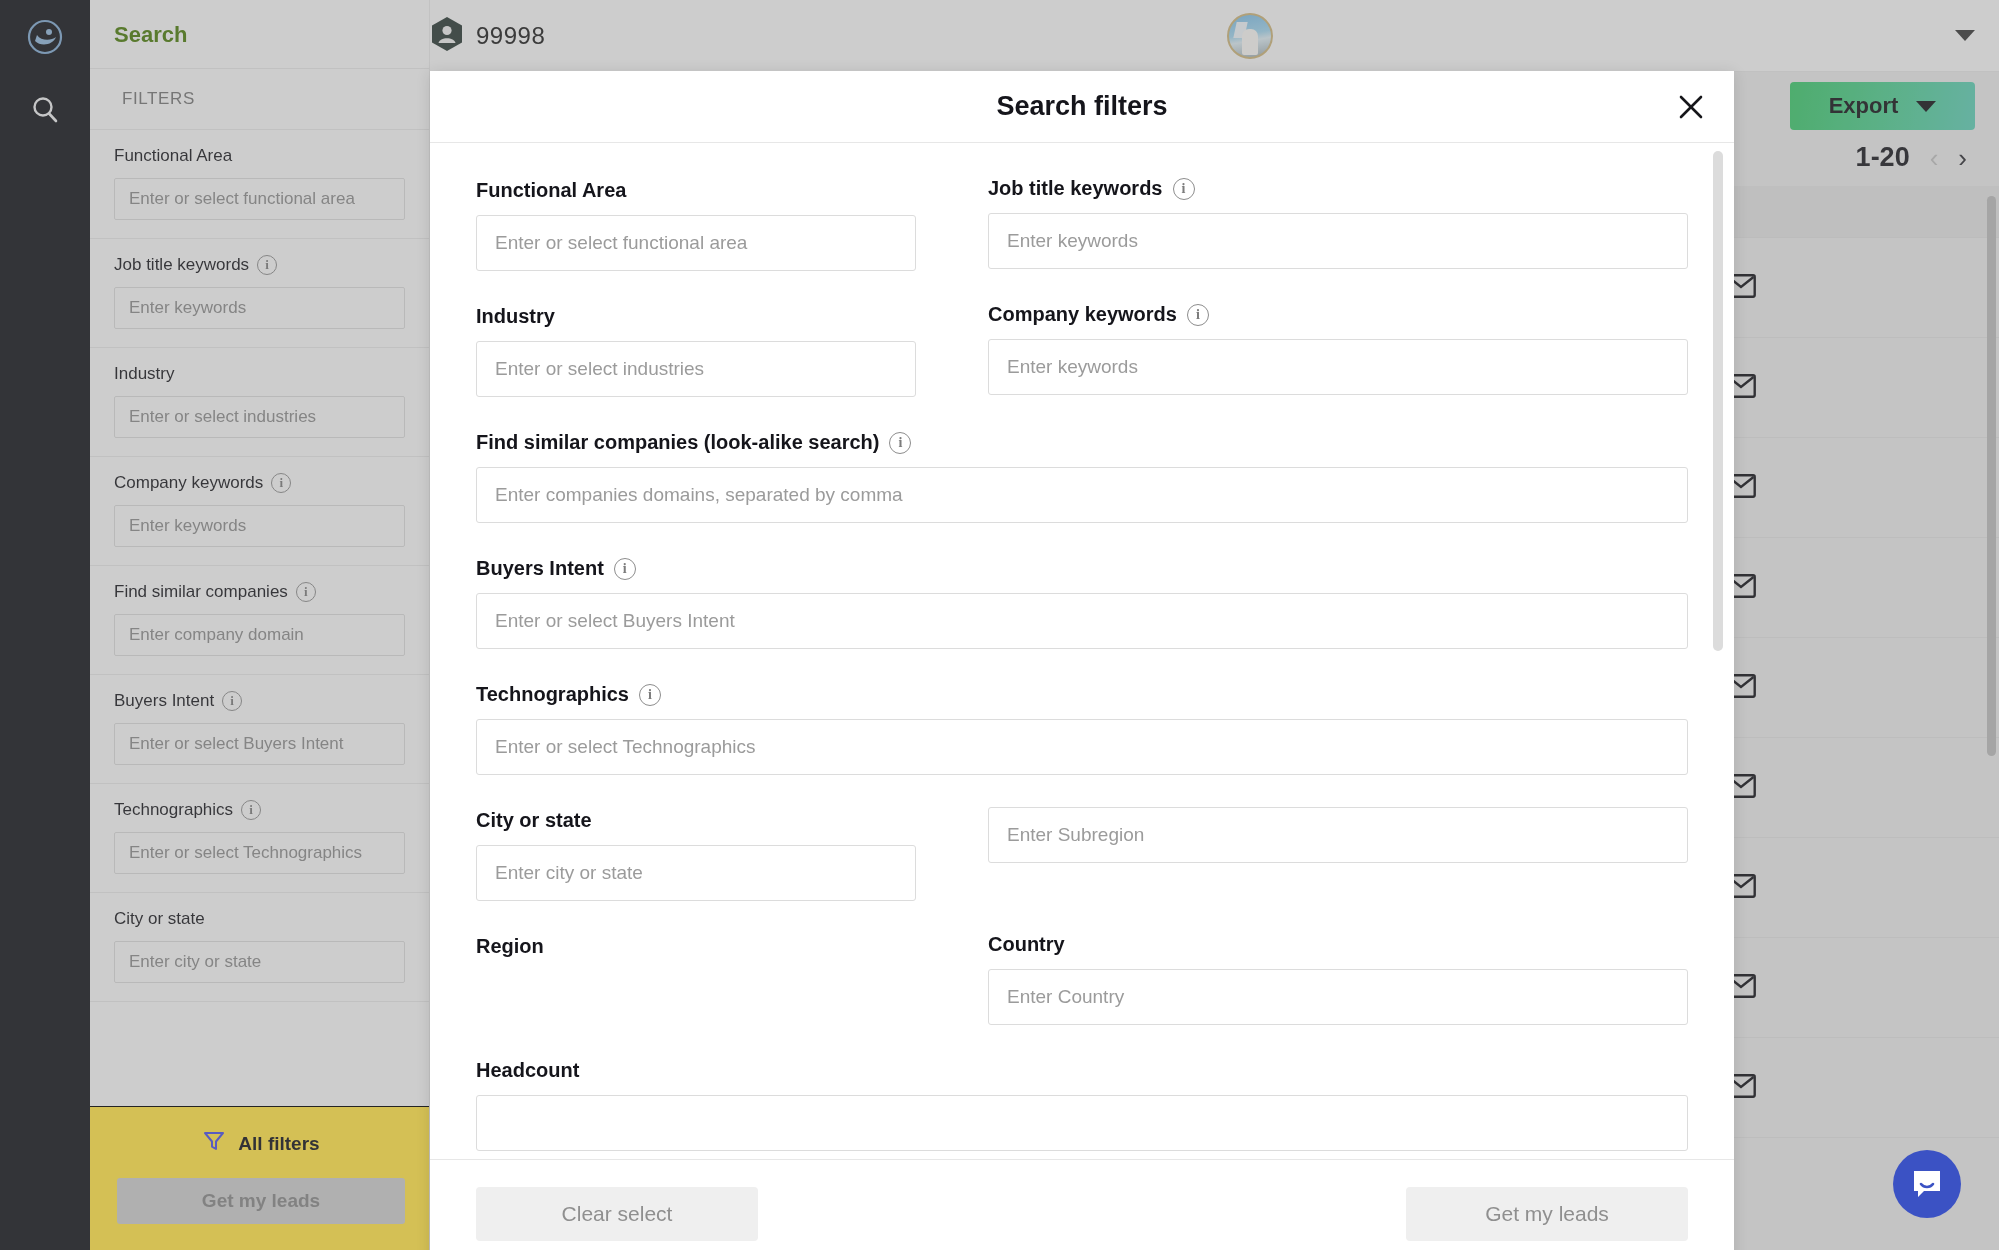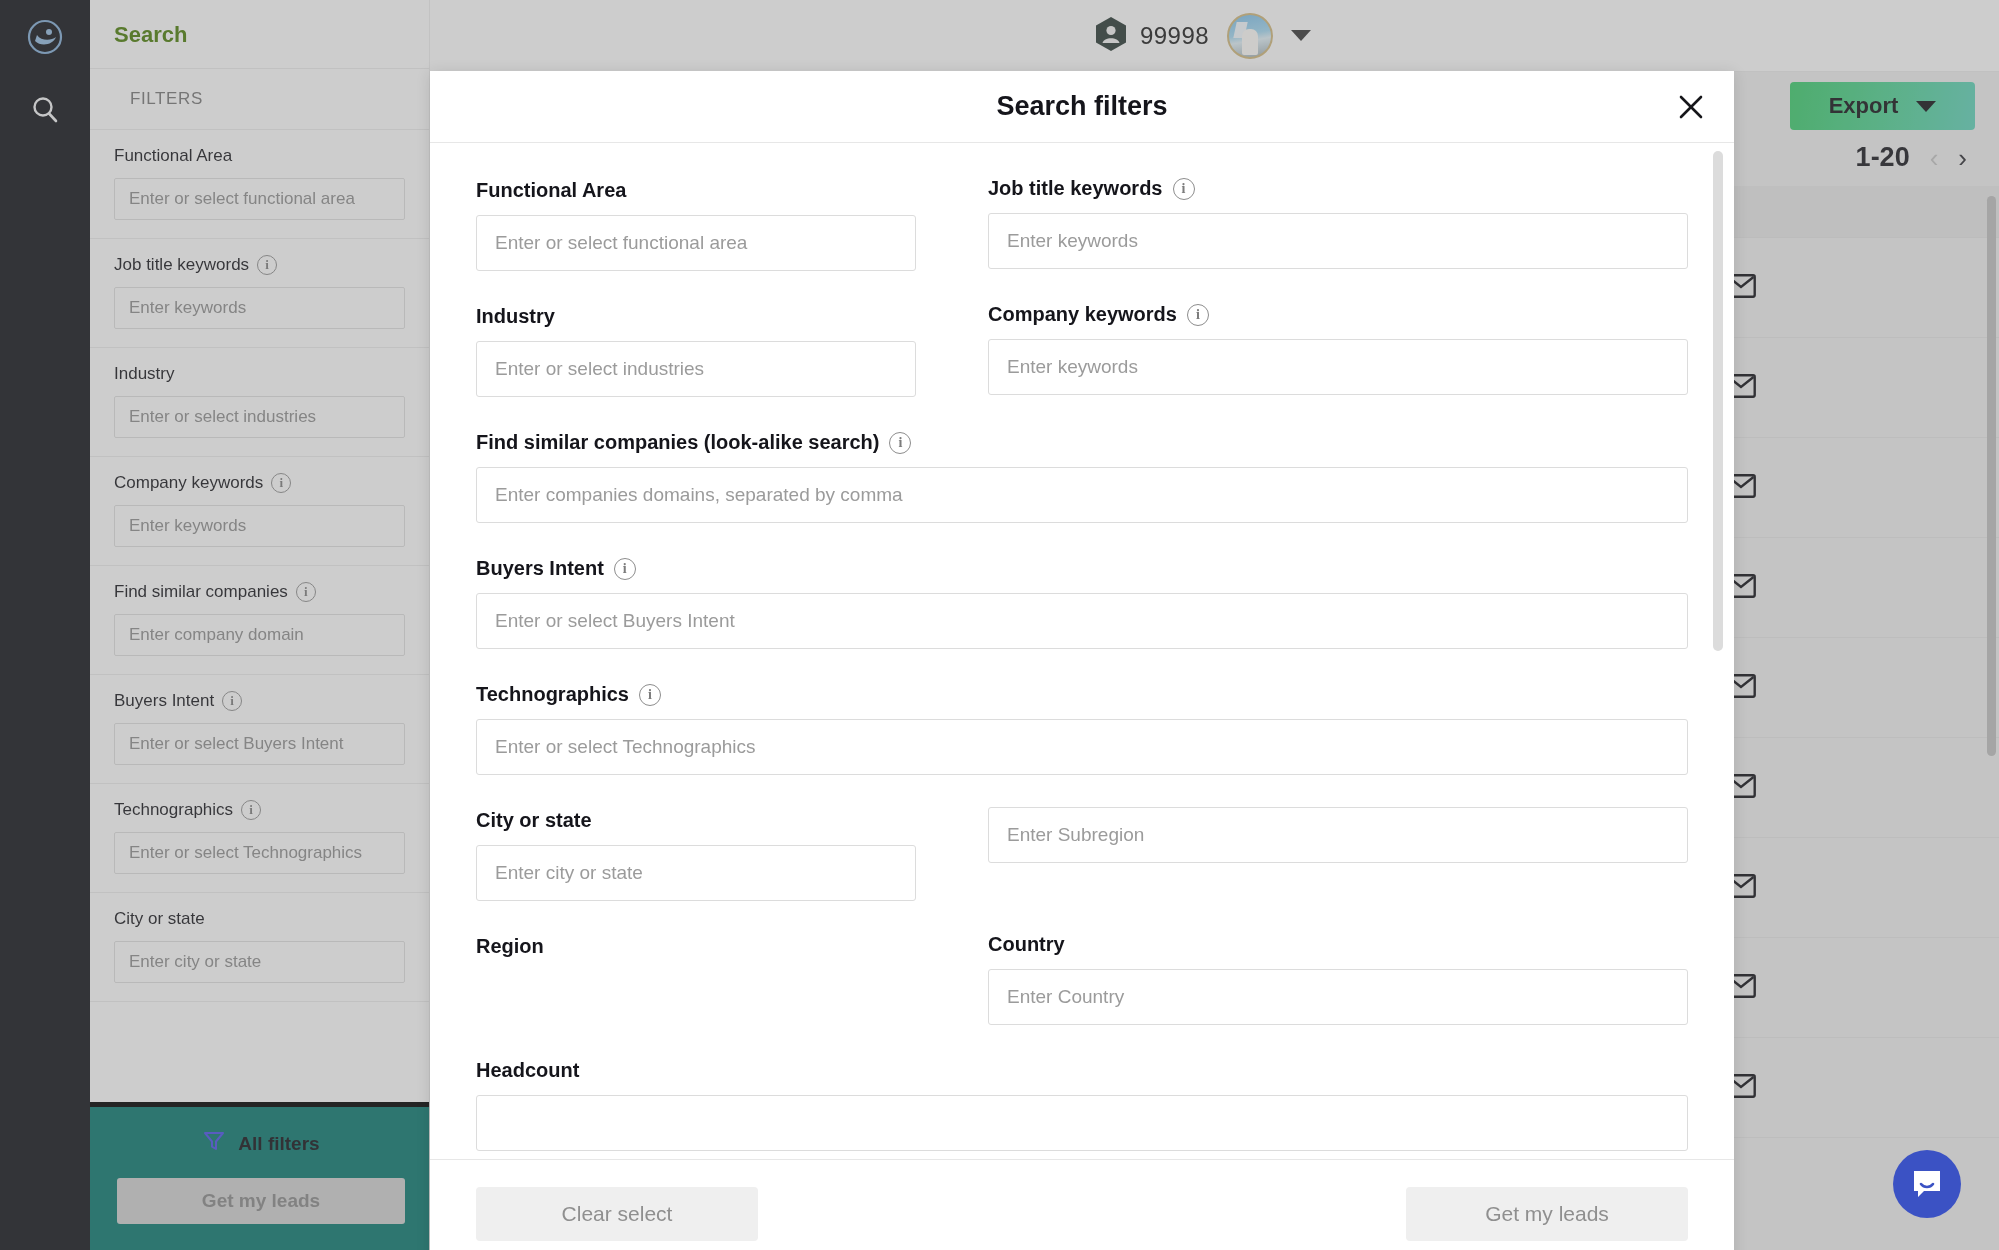--- a/index.html
+++ b/index.html
@@ -44,60 +44,60 @@
     z-index: 5;
     display: flex; flex-direction: column;
   }
   .sidebar-title {
     font-size: 22px; font-weight: bold; color: #4d7c0f;
     padding: 22px 24px 20px 24px;
     border-bottom: 1px solid #e1e1e1;
   }
   .sidebar-filters-label {
     font-size: 17px; color: #767676; letter-spacing: .6px;
-    padding: 20px 24px 20px 40px;
+    padding: 20px 24px 20px 32px;
     border-bottom: 1px solid #e1e1e1;
   }
   .sb-group { padding: 16px 24px 18px 24px; border-bottom: 1px solid #e1e1e1; }
   .sb-label {
     font-size: 17px; color: #1b1b20; font-weight: 400;
     display: flex; align-items: center; gap: 8px; margin-bottom: 12px;
   }
   .sb-input {
     height: 42px; width: 100%;
     background: #f3f3f3;
     border: 1px solid #d6d6d6;
     border-radius: 2px;
     display: flex; align-items: center;
     padding: 0 14px;
     font-size: 17px; color: #8b8b8b;
   }
   .sidebar-footer {
     margin-top: auto;
     padding: 22px 24px 26px 27px;
-    background: #0f766e;
-    border-top: 5px solid #000000;
+    background: #fde047;
+    border-top: 1px solid #000000;
   }
   .all-filters {
     display: flex; align-items: center; justify-content: center; gap: 12px;
     font-size: 19px; font-weight: bold; color: #15151b;
     margin-bottom: 20px;
   }
   .leads-btn {
     height: 46px; border-radius: 3px;
     background: #c9c9c9;
     display: flex; align-items: center; justify-content: center;
     font-size: 19px; font-weight: bold; color: #878787;
   }
 
   
   .topbar {
     position: absolute; left: 430px; top: 0; right: 0; height: 72px;
     background: #f3f3f3;
-    display: flex; align-items: center; justify-content: center;
+    display: flex; align-items: center; justify-content: space-between;
     padding-right: 24px; gap: 18px;
     border-bottom: 1px solid #e1e1e1;
     z-index: 4;
   }
   .credit-wrap { display:flex; align-items:center; gap: 12px; }
   .credit-num { font-size: 24px; color: #222; font-weight: 400; letter-spacing:.5px;}
   .avatar {
     width: 46px; height: 46px; border-radius: 50%;
     border: 2px solid #c9b27a;
     background: linear-gradient(170deg,#7bb9e0 0%,#9fd0e8 45%,#d8e6ec 60%,#9aa8ae 100%);

